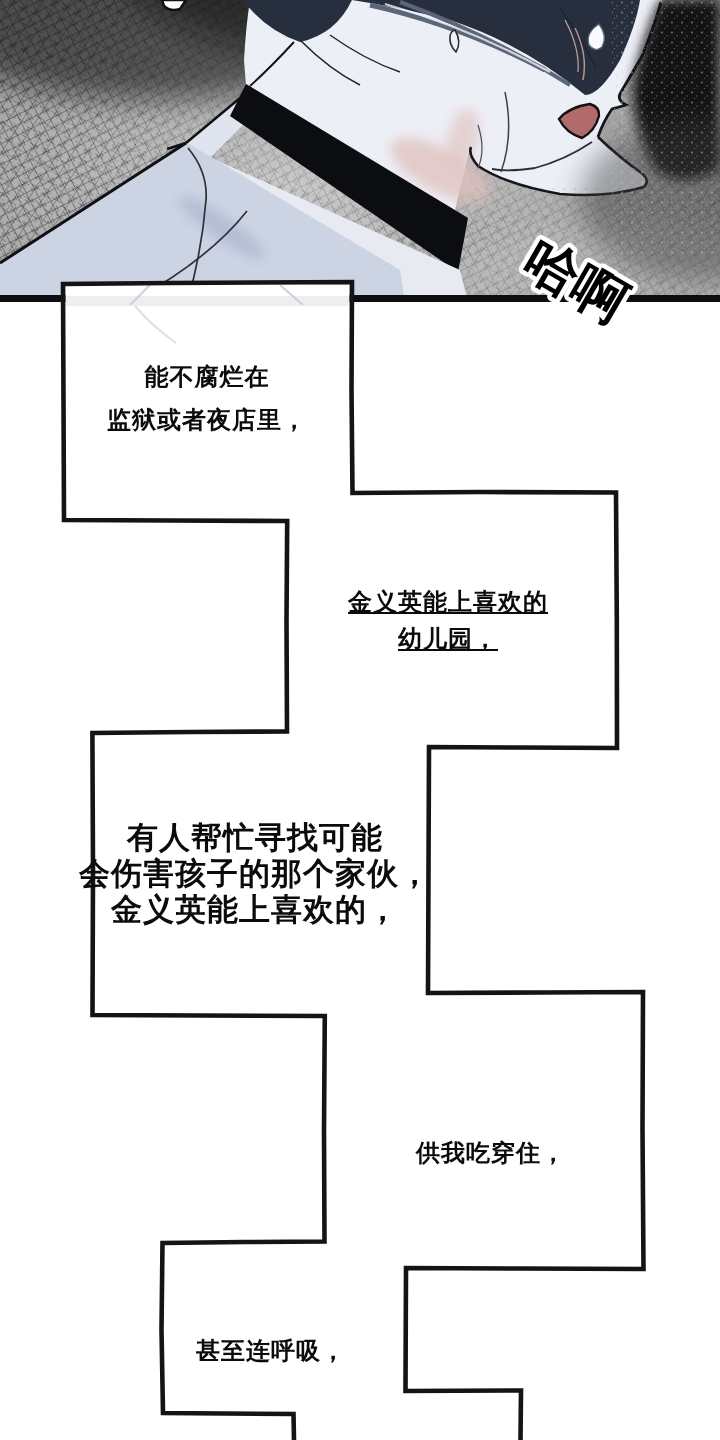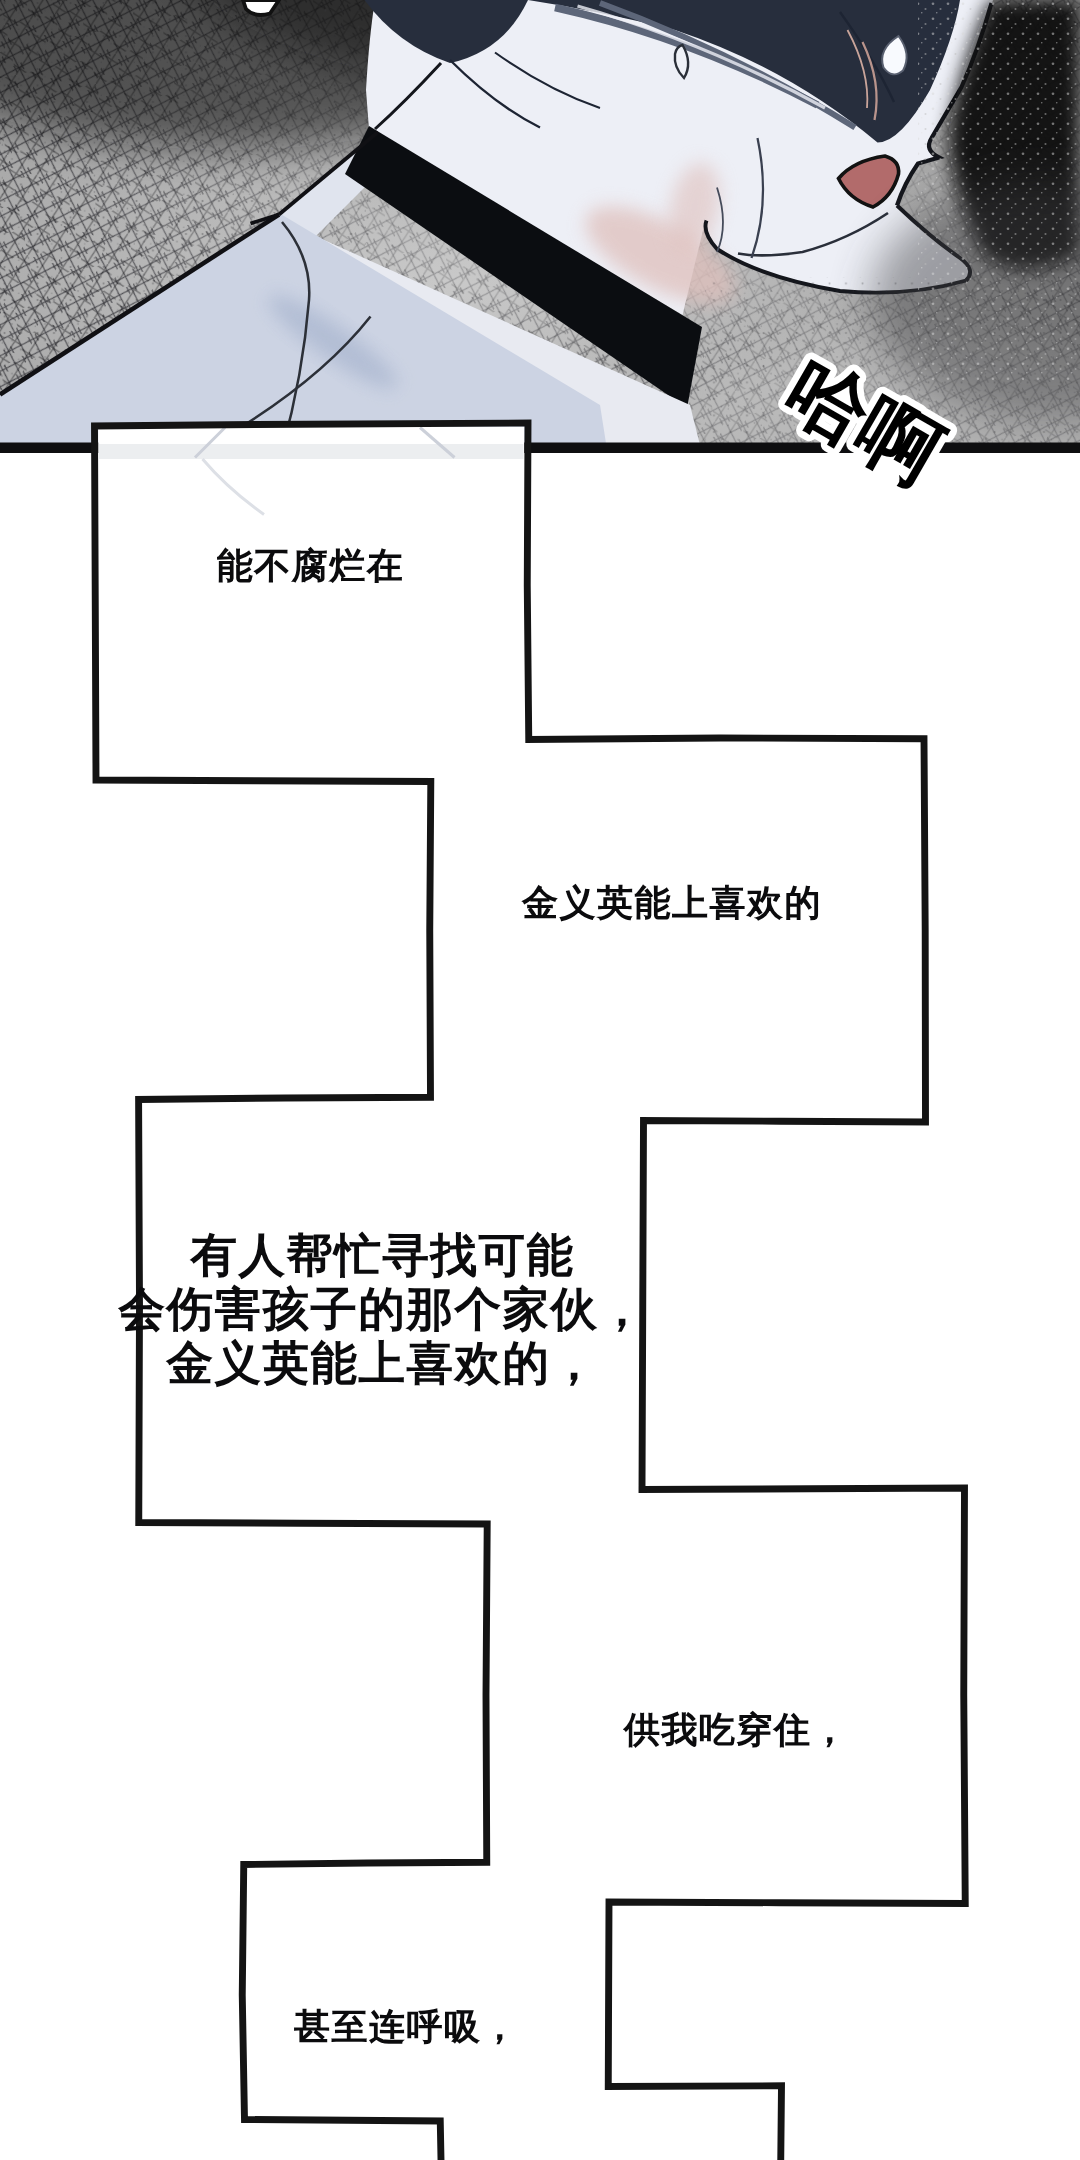--- a/index.html
+++ b/index.html
@@ -14,21 +14,21 @@
     font-family:"DejaVu Sans",sans-serif;font-weight:bold;font-size:54px;
     paint-order:stroke;stroke-linejoin:round;
   }
   .nbox{
     position:absolute;transform:translateX(-50%);text-align:center;
     font-weight:700;color:#0b0b0d;font-size:24px;letter-spacing:1px;
     white-space:nowrap;line-height:42px;
   }
   .nline{display:block;}
   .t1{left:207px;top:356px;line-height:43px;}
-  .t2{left:448px;top:584px;line-height:37px;}
+  .t2{left:448px;top:584px;line-height:37px;text-decoration:underline;}
   .t3{left:255px;top:819px;font-size:31px;line-height:36px;}
   .t4{left:491px;top:1132px;}
   .t5{left:271px;top:1330px;}
 </style>
 </head>
 <body>
 
 <div class="page">
 
   <svg class="panel-art" viewBox="0 0 720 302" aria-hidden="true">
@@ -146,23 +146,25 @@
          L540,992.5 L643,992 L642.5,1130 L643.5,1269 L520,1268.5 L406,1268 L405.5,1391
          L521,1390.5 L520.5,1440" fill="none" stroke="#141414" stroke-width="4.6" stroke-linejoin="miter" stroke-linecap="butt"></path>
   </svg>
 
   <svg class="sfx-svg" aria-hidden="false">
     <text class="sfx-text" x="42" y="62" transform="rotate(30 42 62)" stroke="#ffffff" stroke-width="9" fill="#000000">哈啊</text>
   </svg>
 
   <div class="nbox t1">
     <span class="nline">能不腐烂在</span>
+    <span class="nline">监狱或者夜店里，</span>
   </div>
   <div class="nbox t2">
     <span class="nline">金义英能上喜欢的</span>
+    <span class="nline">幼儿园，</span>
   </div>
   <div class="nbox t3">
     <span class="nline">有人帮忙寻找可能</span>
     <span class="nline">会伤害孩子的那个家伙，</span>
     <span class="nline">金义英能上喜欢的，</span>
   </div>
   <div class="nbox t4">
     <span class="nline">供我吃穿住，</span>
   </div>
   <div class="nbox t5">

